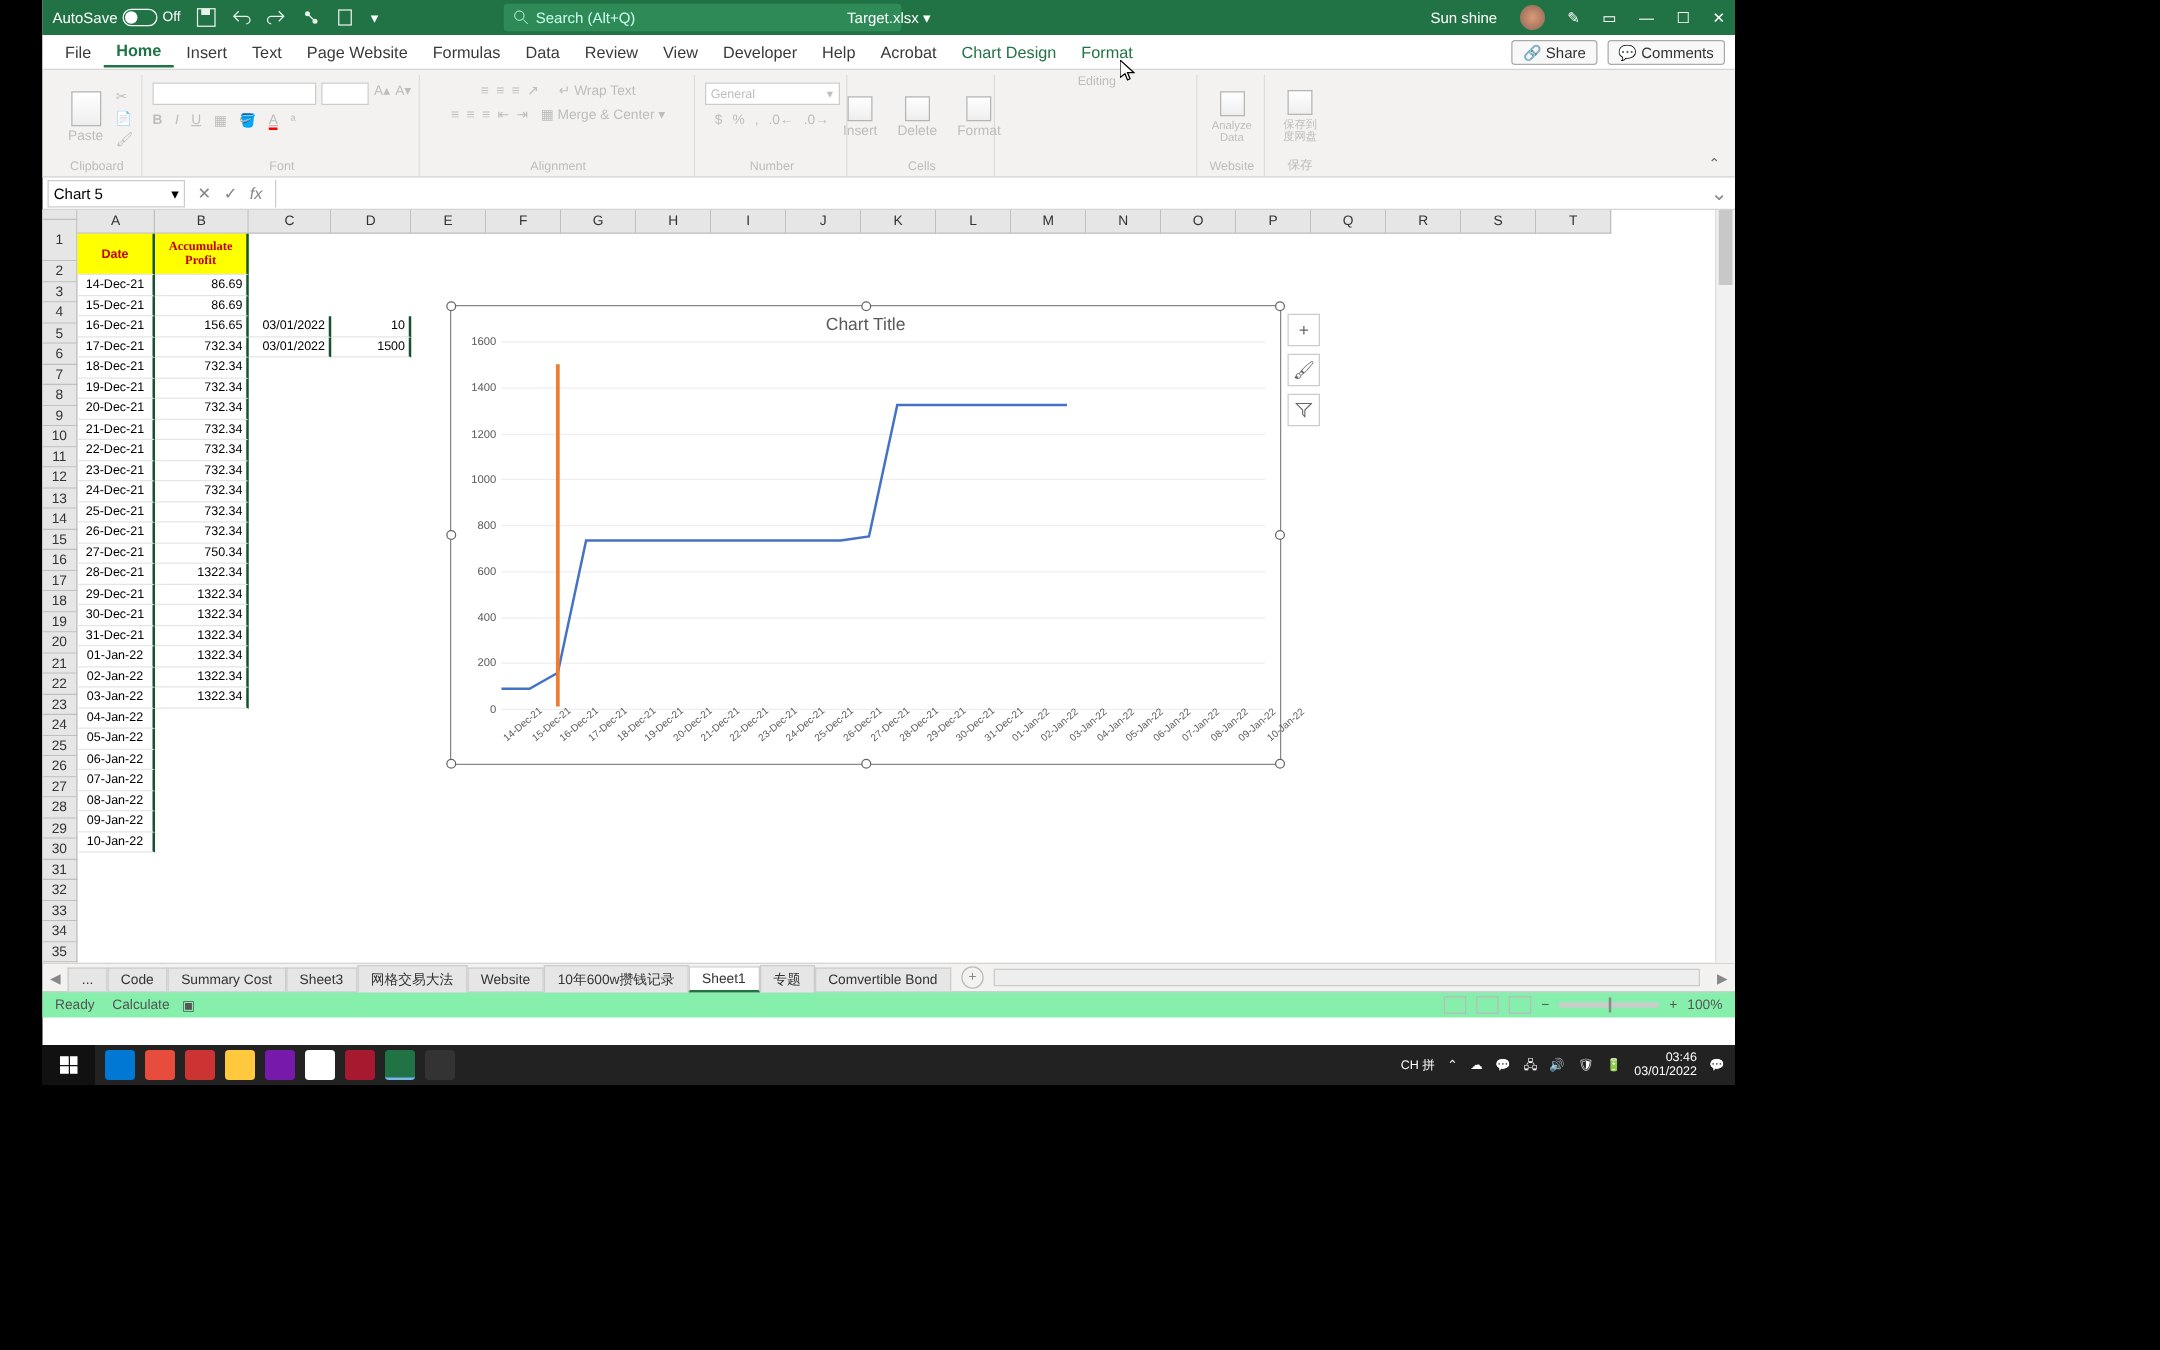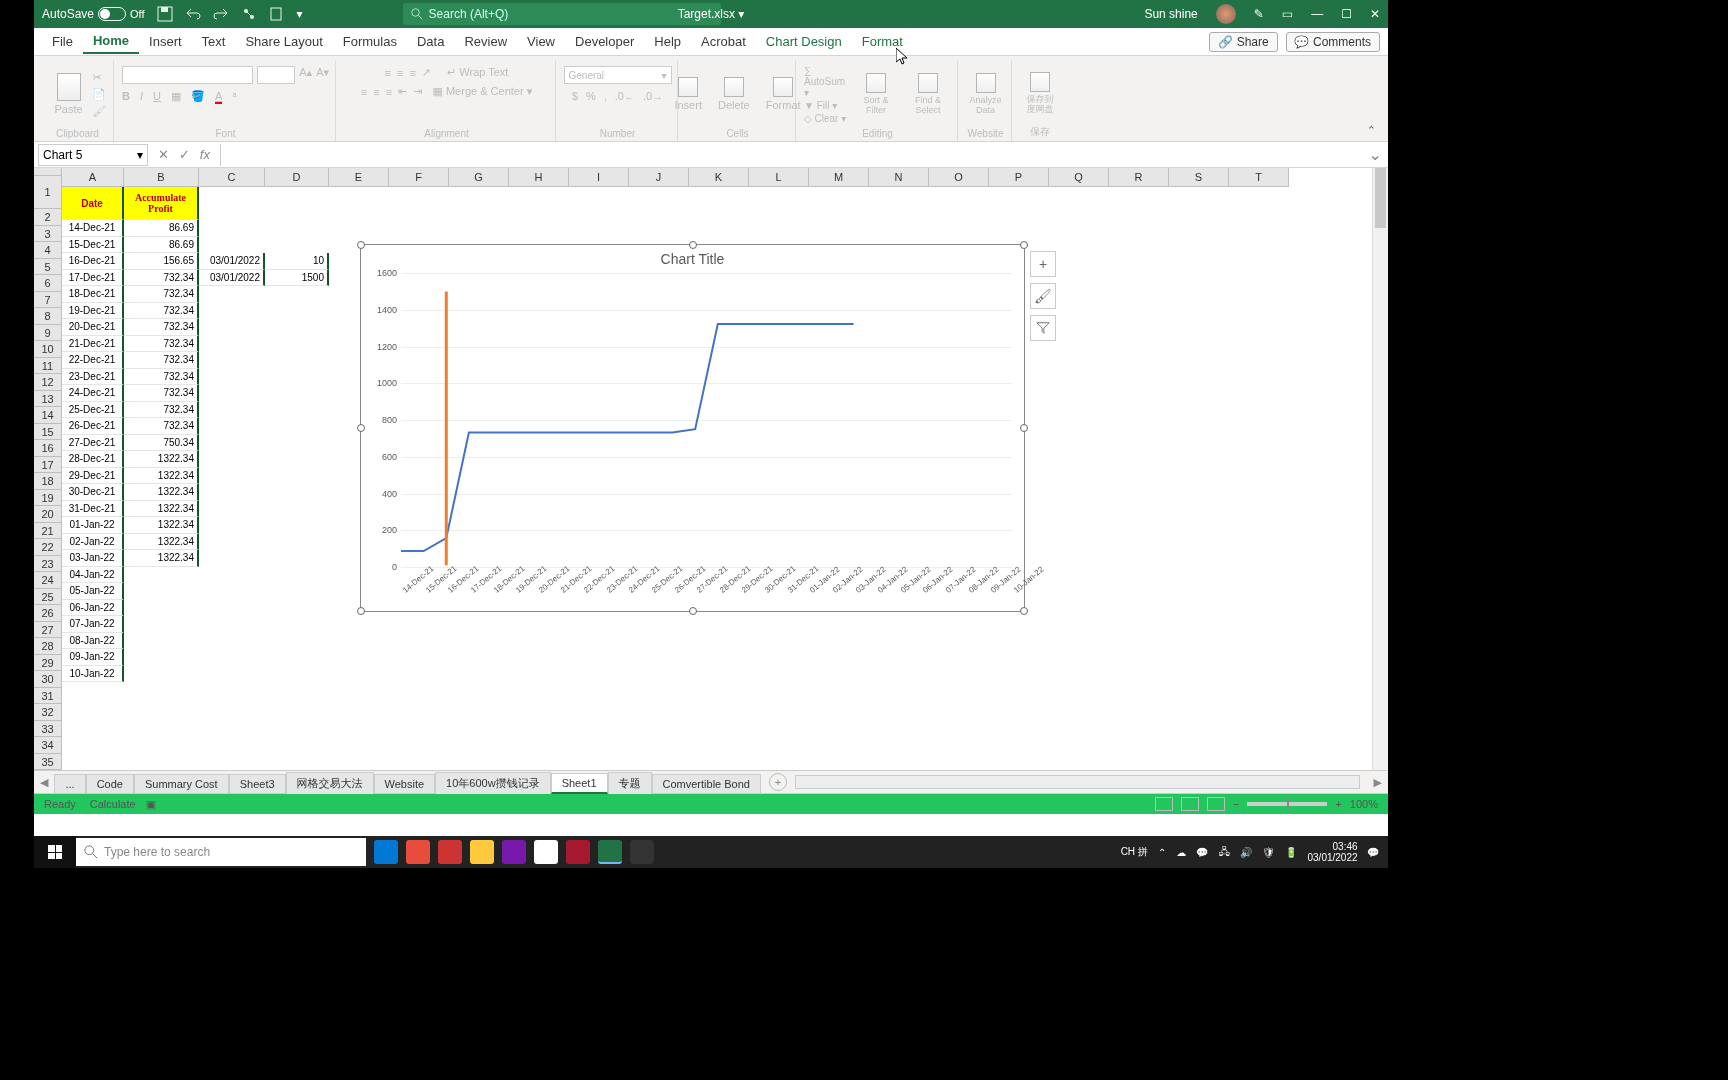--- a/index.html
+++ b/index.html
@@ -52,21 +52,21 @@
 .x-label { position: absolute; bottom: -30px; font-size: 8px; transform: rotate(-40deg); transform-origin: left top; color: #595959; white-space: nowrap; }
 .chart-side-btns { position: absolute; right: -32px; top: 6px; display: flex; flex-direction: column; gap: 6px; }
 .side-btn { width: 26px; height: 26px; border: 1px solid #ccc; background: #fff; display: flex; align-items: center; justify-content: center; font-size: 14px; color: #666; }
 .sheet-tabs-row { height: 23px; background: #f3f2f1; display: flex; align-items: center; border-top: 1px solid #ccc; font-size: 11px; }
 .st-nav { padding: 0 6px; color: #888; }
 .sheet-tab { padding: 3px 10px; border: 1px solid #ccc; border-bottom: none; background: #fff; color: #333; margin-top:2px; }
 .sheet-tab.inactive { background: #e6e6e6; }
 .sheet-tab.active { background: #fff; border-bottom: 2px solid #217346; }
 .add-sheet { width: 18px; height: 18px; border: 1px solid #bbb; border-radius: 50%; margin-left: 8px; text-align: center; line-height: 16px; color: #888; }
 .hscroll { flex: 1; margin: 0 8px; height: 14px; background: #eee; border: 1px solid #ccc; position: relative; }
-.statusbar { height: 21px; background: #22c55e; display: flex; align-items: center; padding: 0 10px; font-size: 11px; color: #555; border-top: 1px solid #ccc; }
+.statusbar { height: 21px; background: #86efac; display: flex; align-items: center; padding: 0 10px; font-size: 11px; color: #555; border-top: 1px solid #ccc; }
 .statusbar .right { margin-left: auto; display: flex; align-items: center; gap: 8px; }
 .view-btn { width: 18px; height: 14px; border: 1px solid #bbb; }
 .zoom-slider { width: 80px; height: 4px; background: #ccc; position: relative; }
 .zoom-slider::after { content:""; position:absolute; left: 40px; top:-4px; width:2px; height:12px; background:#888;}
 .taskbar { position: absolute; left: 34px; bottom: 0; top: 836px; width: 1354px; height: 32px; background: #222; display: flex; align-items: center; color: #fff; font-size: 12px; }
 .start { width: 42px; height: 32px; display: flex; align-items:center; justify-content:center; background: #111; }
 .win-logo { width: 14px; height: 14px; display: grid; grid-template-columns: 1fr 1fr; grid-template-rows: 1fr 1fr; gap: 1px; }
 .win-logo div { background: #fff; }
 .tb-search { width: 290px; height: 28px; background: #fff; color: #888; display: flex; align-items: center; padding: 0 8px; gap: 6px; }
 .tb-icons { display: flex; gap: 8px; margin-left: 8px; }
@@ -139,21 +139,21 @@
       <span>☐</span>
       <span>✕</span>
     </div>
   </div>
 
   <div class="tabs">
     <span class="tab">File</span>
       <span class="tab active">Home</span>
       <span class="tab">Insert</span>
       <span class="tab">Text</span>
-      <span class="tab">Share Layout</span>
+      <span class="tab">Page Website</span>
       <span class="tab">Formulas</span>
       <span class="tab">Data</span>
       <span class="tab">Review</span>
       <span class="tab">View</span>
       <span class="tab">Developer</span>
       <span class="tab">Help</span>
       <span class="tab">Acrobat</span>
       <span class="tab context">Chart Design</span>
       <span class="tab context">Format</span>
     <div class="tabs-right">
@@ -244,35 +244,20 @@
             <span>Delete</span>
           </div>
         <div class="rbtn-lg">
             <div class="rbtn-icon"></div>
             <span>Format</span>
           </div>
       </div>
       <div class="ribbon-group-label">Cells</div>
     </div>
     <div class="ribbon-group" style="width:160px">
-      <div class="ribbon-group-content" style="gap:6px">
-        <div style="display:flex;flex-direction:column;gap:2px;font-size:10px">
-          <span>∑ <span>AutoSum</span> ▾</span>
-          <span>▼ <span>Fill</span> ▾</span>
-          <span>◇ <span>Clear</span> ▾</span>
-        </div>
-        <div class="rbtn-lg">
-            <div class="rbtn-icon"></div>
-            <span style="font-size:9px;width:34px;text-align:center;line-height:10px">Sort &amp; Filter</span>
-          </div>
-        <div class="rbtn-lg">
-            <div class="rbtn-icon"></div>
-            <span style="font-size:9px;width:34px;text-align:center;line-height:10px">Find &amp; Select</span>
-          </div>
-      </div>
       <div class="ribbon-group-label">Editing</div>
     </div>
     <div class="ribbon-group" style="width:52px">
       <div class="ribbon-group-content">
           <div class="rbtn-lg">
             <div class="rbtn-icon"></div>
             <span style="font-size:9px;width:40px;text-align:center;line-height:10px">Analyze Data</span>
           </div>
         </div>
       <div class="ribbon-group-label">Website</div>
@@ -565,27 +550,20 @@
 
 <div class="taskbar">
   <div class="start">
       <div class="win-logo">
         <div></div>
         <div></div>
         <div></div>
         <div></div>
       </div>
     </div>
-  <div class="tb-search">
-    <svg width="14" height="14" viewBox="0 0 16 16">
-        <circle cx="6" cy="6" r="5" fill="none" stroke="#666"></circle>
-        <line x1="10" y1="10" x2="15" y2="15" stroke="#666"></line>
-      </svg>
-    <span>Type here to search</span>
-  </div>
   <div class="tb-icons">
     <div class="tb-app" style="background:#0078d4"></div>
     <div class="tb-app" style="background:#e74c3c"></div>
     <div class="tb-app" style="background:#cc3333"></div>
     <div class="tb-app" style="background:#ffc83d"></div>
     <div class="tb-app" style="background:#7719aa"></div>
     <div class="tb-app" style="background:#fff"></div>
     <div class="tb-app" style="background:#a6192e"></div>
     <div class="tb-app" style="background:#217346;border-bottom:2px solid #76b9ed"></div>
     <div class="tb-app" style="background:#333"></div>

